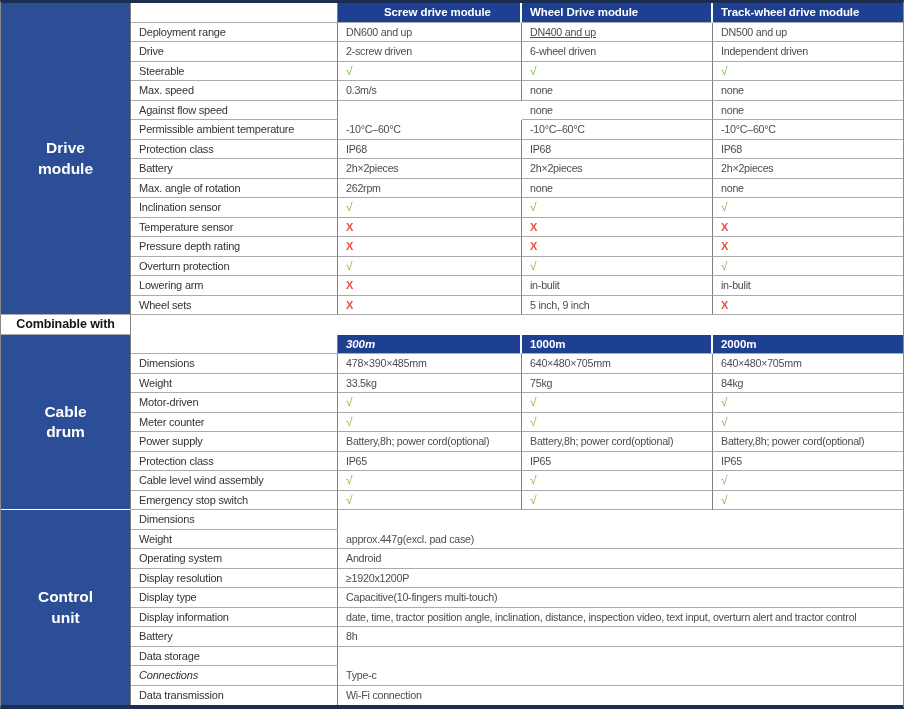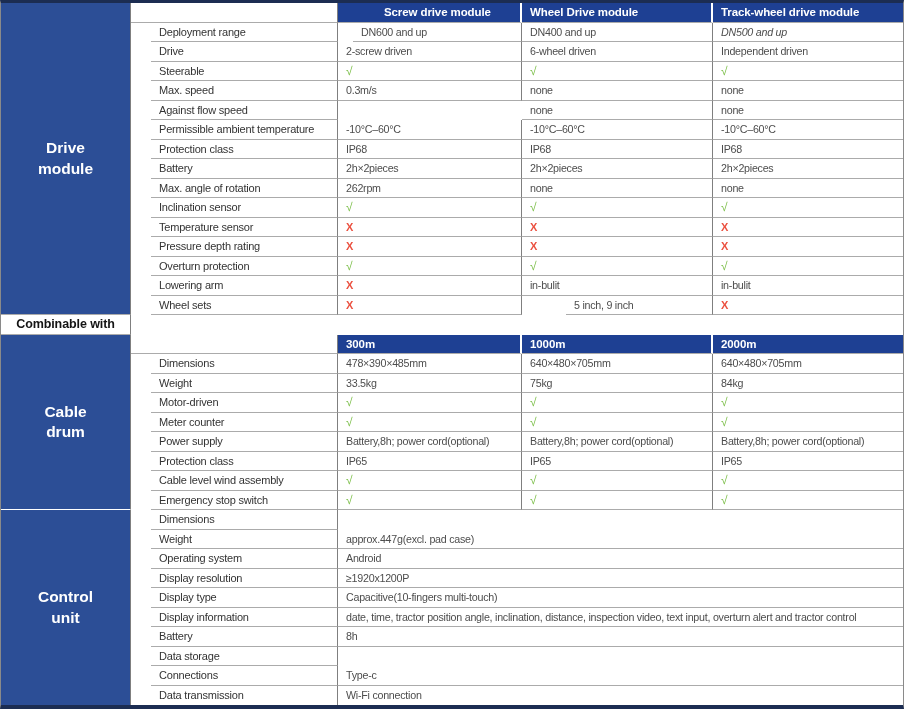--- a/index.html
+++ b/index.html
@@ -30,21 +30,20 @@
     overflow:hidden;
     white-space:nowrap;
     box-sizing:border-box;
     background:#fff;
   }
   .lbl{
     padding-left:8px;
     color:var(--label-text,#333);
     border-right:1px solid var(--line-vertical,#7f7f7f);
     border-bottom:1px solid var(--line-horizontal,#ababab);
-    margin-left:20px;
   }
   .val{
     padding-left:8px;
     font-size:10.7px;
     letter-spacing:-0.25px;
     color:var(--value-text,#4d4d4d);
     border-right:1px solid var(--line-vertical,#7f7f7f);
     border-bottom:1px solid var(--line-horizontal,#ababab);
   }
   .spacer{
@@ -110,23 +109,23 @@
     <div class="cell combine-lbl pos-combine-lbl">Combinable with</div>
     <div class="cell sec pos-sec-cable whitegap">Cable
 drum</div>
     <div class="cell sec pos-sec-control nobb">Control
 unit</div>
   <div class="cell spacer" style="grid-area: 1 / 2;"></div>
       <div class="cell hdr" style="grid-area: 1 / 3; padding-left: 46px;">Screw drive module</div>
       <div class="cell hdr" style="grid-area: 1 / 4; text-align: right;">Wheel Drive module</div>
       <div class="cell hdr norb" style="grid-area: 1 / 5;">Track-wheel drive module</div>
       <div class="cell lbl" style="grid-area: 2 / 2;">Deployment range</div>
-      <div class="cell val" style="grid-area: 2 / 3; margin-left: 15px;">DN600 and up</div>
-      <div class="cell val" style="grid-area: 2 / 4;">DN400 and up</div>
-      <div class="cell val norb" style="grid-area: 2 / 5; font-style: italic;">DN500 and up</div>
+      <div class="cell val" style="grid-area: 2 / 3;">DN600 and up</div>
+      <div class="cell val" style="grid-area: 2 / 4; text-decoration: underline;">DN400 and up</div>
+      <div class="cell val norb" style="grid-area: 2 / 5;">DN500 and up</div>
       <div class="cell lbl" style="grid-area: 3 / 2;">Drive</div>
       <div class="cell val" style="grid-area: 3 / 3;">2-screw driven</div>
       <div class="cell val" style="grid-area: 3 / 4;">6-wheel driven</div>
       <div class="cell val norb" style="grid-area: 3 / 5;">Independent driven</div>
       <div class="cell lbl" style="grid-area: 4 / 2;">Steerable</div>
       <div class="cell val check" style="grid-area: 4 / 3;">√</div>
       <div class="cell val check" style="grid-area: 4 / 4;">√</div>
       <div class="cell val check norb" style="grid-area: 4 / 5;">√</div>
       <div class="cell lbl" style="grid-area: 5 / 2;">Max. speed</div>
       <div class="cell val" style="grid-area: 5 / 3;">0.3m/s</div>
@@ -166,24 +165,24 @@
       <div class="cell lbl" style="grid-area: 14 / 2;">Overturn protection</div>
       <div class="cell val check" style="grid-area: 14 / 3;">√</div>
       <div class="cell val check" style="grid-area: 14 / 4;">√</div>
       <div class="cell val check norb" style="grid-area: 14 / 5;">√</div>
       <div class="cell lbl" style="grid-area: 15 / 2;">Lowering arm</div>
       <div class="cell val cross" style="grid-area: 15 / 3;">X</div>
       <div class="cell val" style="grid-area: 15 / 4;">in-bulit</div>
       <div class="cell val norb" style="grid-area: 15 / 5;">in-bulit</div>
       <div class="cell lbl" style="grid-area: 16 / 2;">Wheel sets</div>
       <div class="cell val cross" style="grid-area: 16 / 3;">X</div>
-      <div class="cell val" style="grid-area: 16 / 4; margin-left: 44px;">5 inch, 9 inch</div>
+      <div class="cell val" style="grid-area: 16 / 4;">5 inch, 9 inch</div>
       <div class="cell val cross norb" style="grid-area: 16 / 5;">X</div>
       <div class="cell spacer" style="grid-area: 18 / 2;"></div>
-      <div class="cell hdr" style="grid-area: 18 / 3;">300m</div>
+      <div class="cell hdr" style="grid-area: 18 / 3; font-style: italic;">300m</div>
       <div class="cell hdr" style="grid-area: 18 / 4;">1000m</div>
       <div class="cell hdr norb" style="grid-area: 18 / 5;">2000m</div>
       <div class="cell lbl" style="grid-area: 19 / 2;">Dimensions</div>
       <div class="cell val" style="grid-area: 19 / 3;">478×390×485mm</div>
       <div class="cell val" style="grid-area: 19 / 4;">640×480×705mm</div>
       <div class="cell val norb" style="grid-area: 19 / 5;">640×480×705mm</div>
       <div class="cell lbl" style="grid-area: 20 / 2;">Weight</div>
       <div class="cell val" style="grid-area: 20 / 3;">33.5kg</div>
       <div class="cell val" style="grid-area: 20 / 4;">75kg</div>
       <div class="cell val norb" style="grid-area: 20 / 5;">84kg</div>
@@ -219,18 +218,18 @@
       <div class="cell val norb" style="grid-area: 29 / 3 / auto / 6;">Android</div>
       <div class="cell lbl" style="grid-area: 30 / 2;">Display resolution</div>
       <div class="cell val norb" style="grid-area: 30 / 3 / auto / 6;">≥1920x1200P</div>
       <div class="cell lbl" style="grid-area: 31 / 2;">Display type</div>
       <div class="cell val norb" style="grid-area: 31 / 3 / auto / 6;">Capacitive(10-fingers multi-touch)</div>
       <div class="cell lbl" style="grid-area: 32 / 2;">Display information</div>
       <div class="cell val norb" style="grid-area: 32 / 3 / auto / 6;">date, time, tractor position angle, inclination, distance, inspection video, text input, overturn alert and tractor control</div>
       <div class="cell lbl" style="grid-area: 33 / 2;">Battery</div>
       <div class="cell val norb" style="grid-area: 33 / 3 / auto / 6;">8h</div>
       <div class="cell lbl" style="grid-area: 34 / 2;">Data storage</div>
-      <div class="cell lbl" style="grid-area: 35 / 2;">Connections</div>
+      <div class="cell lbl" style="grid-area: 35 / 2; font-style: italic;">Connections</div>
       <div class="cell val norb" style="grid-area: 35 / 3 / auto / 6;">Type-c</div>
       <div class="cell val norb nobb" style="grid-area: 36 / 3 / auto / 6;">Wi-Fi connection</div>
       <div class="cell lbl nobb" style="grid-area: 36 / 2;">Data transmission</div>
     </div>
 </div>
 
 </body></html>

